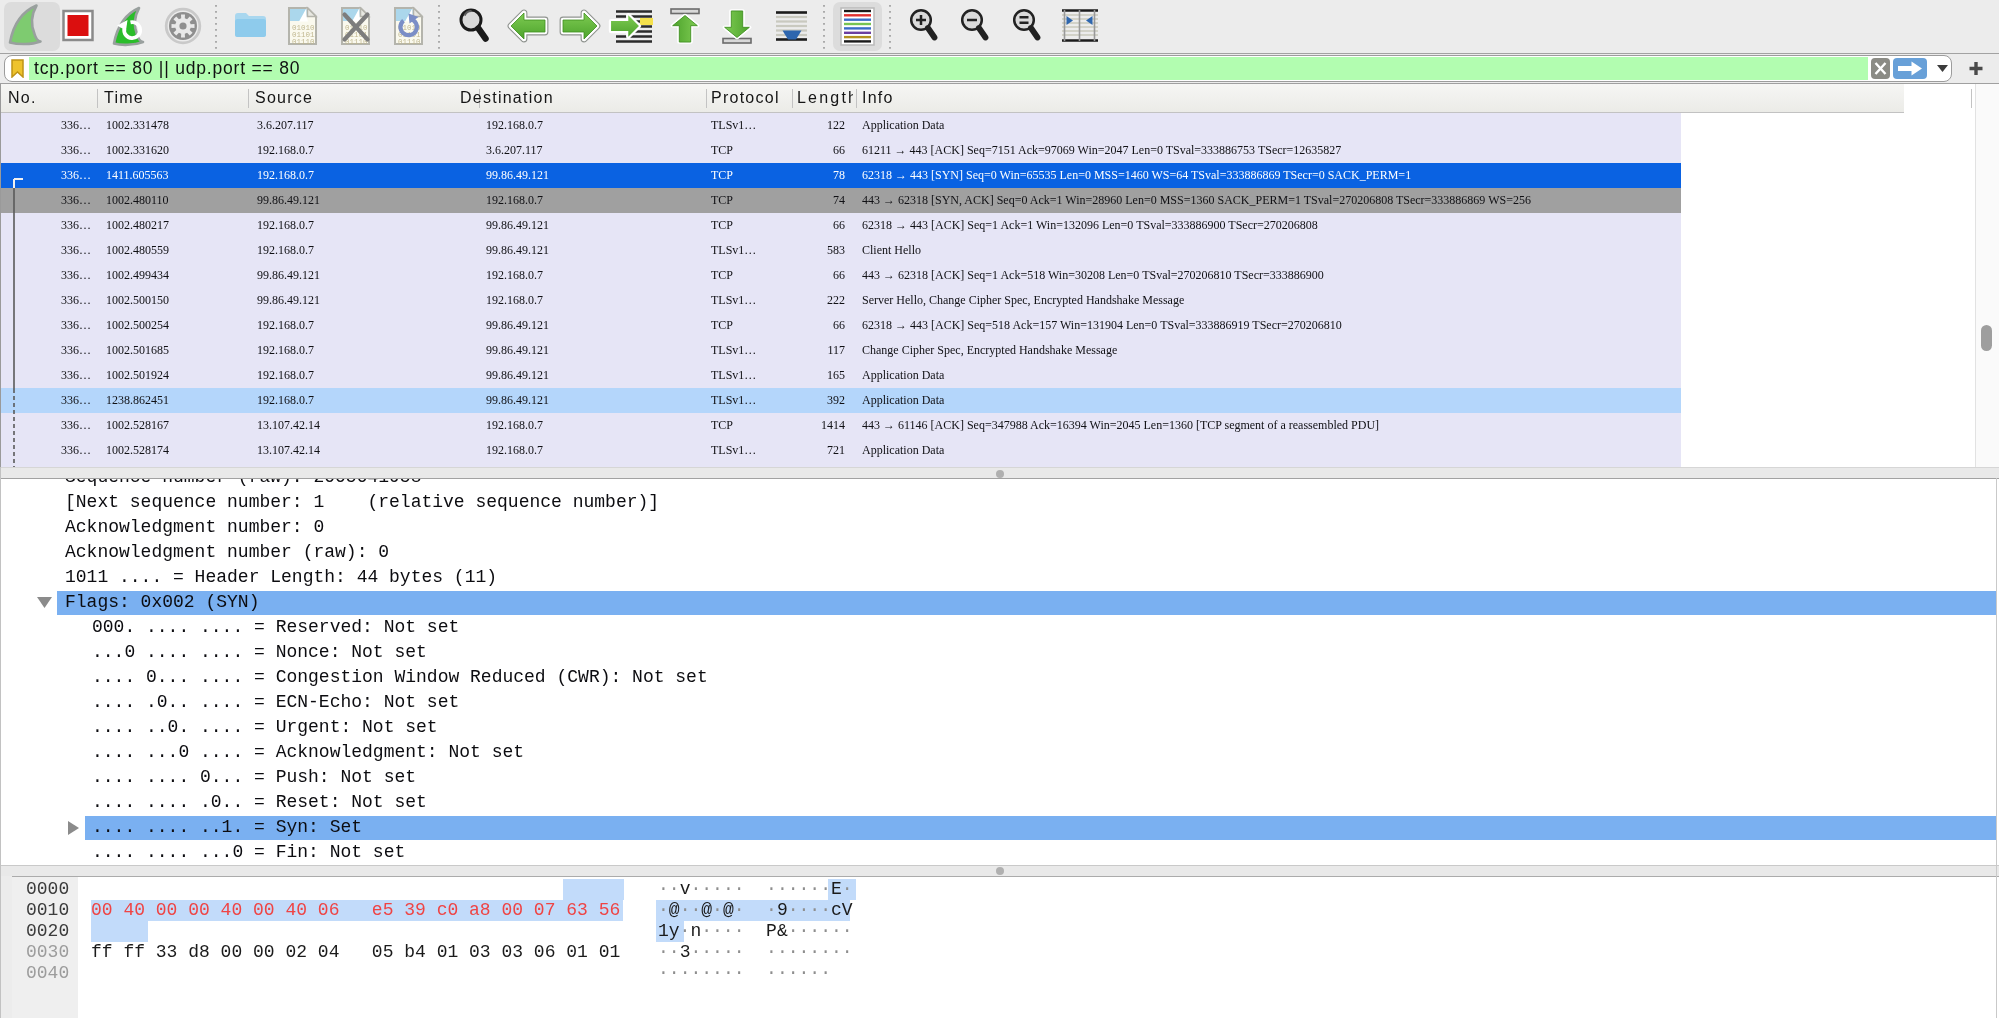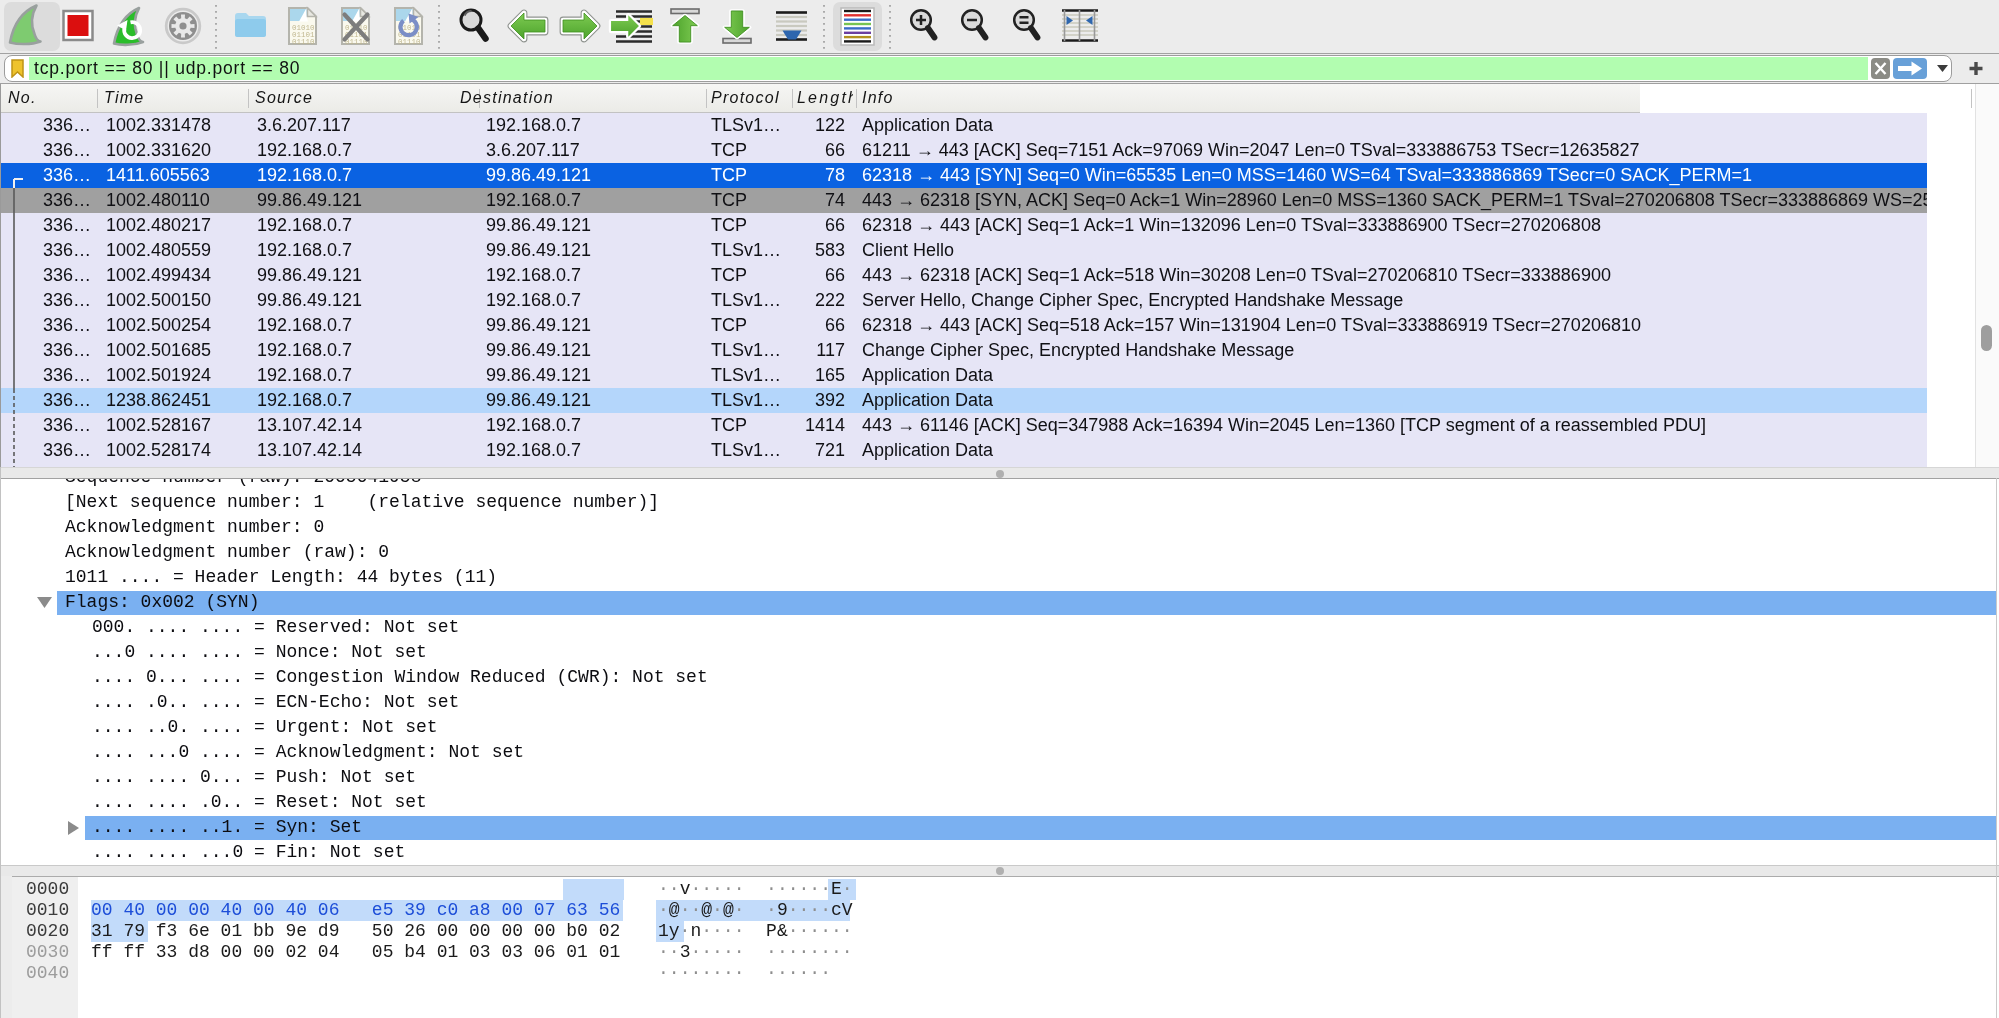--- a/index.html
+++ b/index.html
@@ -1,21 +1,21 @@
 <!DOCTYPE html>
 <html><head><meta charset="utf-8"><style>
 *{margin:0;padding:0;box-sizing:border-box}
 html,body{width:1999px;height:1018px;overflow:hidden;background:#ececec;}
 body{font-family:"Liberation Sans",sans-serif;position:relative}
 .abs{position:absolute}
 #list{position:absolute;left:0;top:84px;width:1999px;height:383px;background:#fff;overflow:hidden}
-#lhead{position:absolute;left:0;top:0;width:1640px;height:29px;background:linear-gradient(#f6f6f4,#ebebe7);border-bottom:1px solid #c2c2c2;font-style:italic;}
+#lhead{position:absolute;left:0;top:0;width:1904px;height:29px;background:linear-gradient(#f6f6f4,#ebebe7);border-bottom:1px solid #c2c2c2;}
 .hsep{position:absolute;top:5px;height:19px;width:1px;background:#c3c3c3}
 .hlab{position:absolute;top:0;height:28px;line-height:28px;font-size:16px;letter-spacing:1.25px;color:#151515}
-.prow{position:absolute;left:0;width:1927px;height:25px;overflow:hidden;font-family:Liberation Sans, sans-serif;font-size:18px;line-height:25px;color:#101014}
+.prow{position:absolute;left:0;width:1681px;height:25px;overflow:hidden;font-family:Liberation Serif, serif;font-size:12px;line-height:25px;color:#101014}
 .prow span{position:absolute;top:0;white-space:pre}
 .cno{left:0;width:91px;text-align:right}
 .ctime{left:106px}.csrc{left:257px}.cdst{left:486px}.cpro{left:711px}
 .clen{left:740px;width:105px;text-align:right}.cinfo{left:862px}
 #det{position:absolute;left:0;top:478px;width:1999px;height:387px;background:#fff;border-top:1px solid #a2a2a2;overflow:hidden}
 .dline{position:absolute;left:0;width:1999px;height:25px;font-family:"Liberation Mono",monospace;font-size:18px;line-height:25px;color:#0c0c10;white-space:pre}
 .dhl{position:absolute;left:57px;width:1939px;height:24px;background:#7ab0f1}
 #hex{position:absolute;left:12px;top:876px;width:1999px;height:148px;background:#fff;border-top:1px solid #ababab}
 #hexoff{position:absolute;left:0;top:0;width:66px;height:142px;background:#efefef}
 .xrow{position:absolute;height:21px;font-family:"Liberation Mono",monospace;font-size:18px;line-height:21px;white-space:pre}
@@ -377,24 +377,23 @@
 <div id="hexoff"></div>
 <div class="xhl" style="top:1.5px;left:551px;width:61px"></div>
 <div class="xhl" style="top:22.5px;left:79px;width:532px"></div>
 <div class="xhl" style="top:43.5px;left:79px;width:57px"></div>
 <div class="xhl" style="top:1.5px;left:816px;width:28px"></div>
 <div class="xhl" style="top:22.5px;left:644px;width:194px"></div>
 <div class="xhl" style="top:43.5px;left:644px;width:28px"></div>
 <div class="xrow xoff" style="top:1.5px">0000</div>
 <div class="xrow" style="left:646px;top:1.5px;color:#1b1b1b"><span class="dot">·</span><span class="dot">·</span>v<span class="dot">·</span><span class="dot">·</span><span class="dot">·</span><span class="dot">·</span><span class="dot">·</span>  <span class="dot">·</span><span class="dot">·</span><span class="dot">·</span><span class="dot">·</span><span class="dot">·</span><span class="dot">·</span>E<span class="dot">·</span></div>
 <div class="xrow xoff" style="top:22.5px">0010</div>
-<div class="xrow" style="left:79px;top:22.5px;color:#1d4ed8">00 40 00 00 40 00 40 06   e5 39 c0 a8 00 07 63 56</div>
+<div class="xrow" style="left:79px;top:22.5px;color:#ef4444">00 40 00 00 40 00 40 06   e5 39 c0 a8 00 07 63 56</div>
 <div class="xrow" style="left:646px;top:22.5px;color:#1b1b1b"><span class="dot">·</span>@<span class="dot">·</span><span class="dot">·</span>@<span class="dot">·</span>@<span class="dot">·</span>  <span class="dot">·</span>9<span class="dot">·</span><span class="dot">·</span><span class="dot">·</span><span class="dot">·</span>cV</div>
 <div class="xrow xoff" style="top:43.5px">0020</div>
-<div class="xrow" style="left:79px;top:43.5px;color:#1b1b1b">31 79 f3 6e 01 bb 9e d9   50 26 00 00 00 00 b0 02</div>
 <div class="xrow" style="left:646px;top:43.5px;color:#1b1b1b">1y<span class="dot">·</span>n<span class="dot">·</span><span class="dot">·</span><span class="dot">·</span><span class="dot">·</span>  P&amp;<span class="dot">·</span><span class="dot">·</span><span class="dot">·</span><span class="dot">·</span><span class="dot">·</span><span class="dot">·</span></div>
 <div class="xrow xoffg" style="top:64.5px">0030</div>
 <div class="xrow" style="left:79px;top:64.5px;color:#1b1b1b">ff ff 33 d8 00 00 02 04   05 b4 01 03 03 06 01 01</div>
 <div class="xrow" style="left:646px;top:64.5px;color:#1b1b1b"><span class="dot">·</span><span class="dot">·</span>3<span class="dot">·</span><span class="dot">·</span><span class="dot">·</span><span class="dot">·</span><span class="dot">·</span>  <span class="dot">·</span><span class="dot">·</span><span class="dot">·</span><span class="dot">·</span><span class="dot">·</span><span class="dot">·</span><span class="dot">·</span><span class="dot">·</span></div>
 <div class="xrow xoffg" style="top:85.5px">0040</div>
 <div class="xrow" style="left:646px;top:85.5px;color:#1b1b1b"><span class="dot">·</span><span class="dot">·</span><span class="dot">·</span><span class="dot">·</span><span class="dot">·</span><span class="dot">·</span><span class="dot">·</span><span class="dot">·</span>  <span class="dot">·</span><span class="dot">·</span><span class="dot">·</span><span class="dot">·</span><span class="dot">·</span><span class="dot">·</span></div>
 </div>
 <div class="abs" style="left:0;top:84px;width:1px;height:383px;background:#9a9a9a"></div>
 <div class="abs" style="left:0;top:467px;width:1px;height:551px;background:#c2c2c2"></div>
 <div class="abs" style="left:1996px;top:478px;width:1px;height:540px;background:#c9c9c9"></div>

